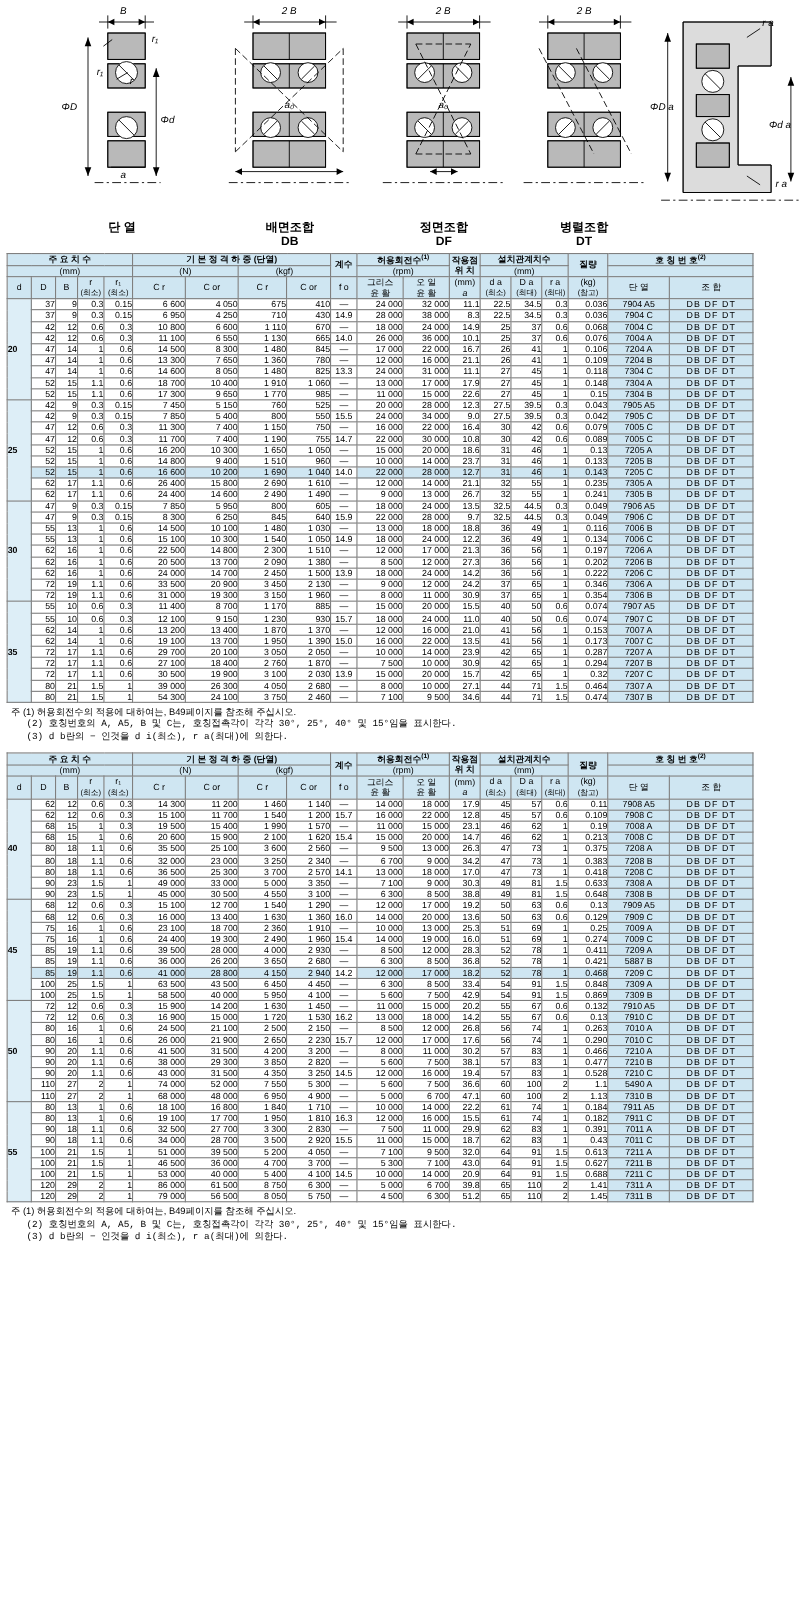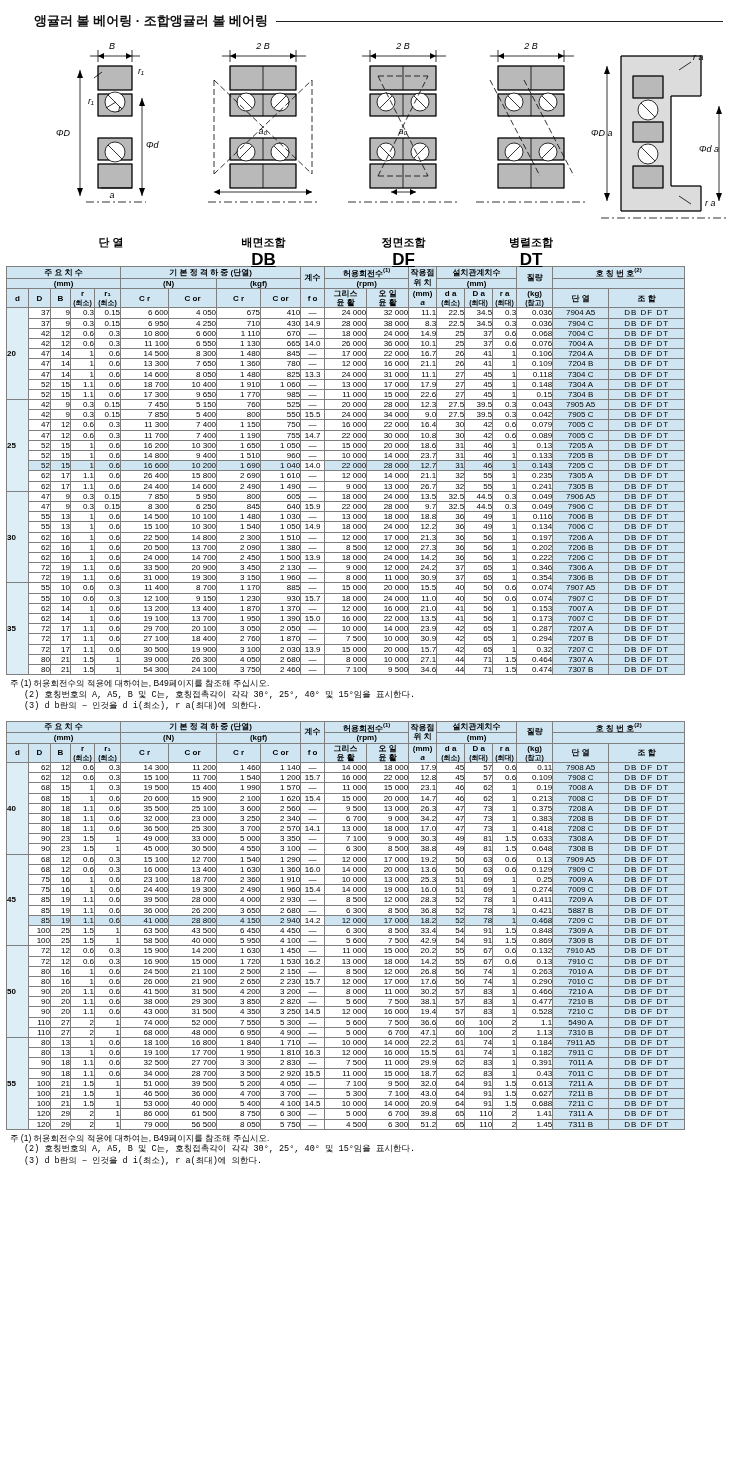--- a/index.html
+++ b/index.html
@@ -6,49 +6,45 @@
   body{width:737px;font-family:"Liberation Sans", sans-serif;color:#000;}
   .page{width:737px;position:relative;}
   
   .title-row{display:flex;align-items:center;padding:12px 0 6px 34px;}
   .title-row .tt{font-size:13px;font-weight:bold;color:#111;white-space:nowrap;}
   .title-row .rule{flex:1;height:1px;background:#222;margin-left:8px;margin-right:14px;}
   
   .diagram{position:relative;height:230px;margin:0 6px;}
   .dg{position:absolute;text-align:center;}
   .dg .cap{font-size:11px;font-weight:bold;margin-top:4px;}
-  .dg .cap2{font-size:17px;font-weight:bold;text-decoration:underline;}
+  .dg .cap2{font-size:11px;font-weight:bold;}
   svg{display:block;}
   
   table.spec{border-collapse:collapse;width:661px;margin:0 6px;table-layout:fixed;}
   table.spec td,table.spec th{border:1px solid #7f7f7f;font-size:8px;padding:0;line-height:1.15;}
   .hd{background:#cfe6f2;text-align:center;font-weight:bold;font-size:8.5px;}
-  .hd.sub{font-weight:bold;}
+  .hd.sub{font-weight:normal;}
   .num{text-align:right;padding-right:3px;font-size:8px;}
   .ctr{text-align:center;font-size:8px;}
   .grp{background:#ddeef7;text-align:left;font-weight:bold;font-size:9px;padding-left:3px;}
   .desig{background:#cfe6f2;text-align:center;font-size:8px;}
   .desig.comb{letter-spacing:1px;}
   .sep td{border-top:1.6px solid #555;}
   .notes{font-size:8.5px;margin:3px 8px 8px 10px;line-height:1.35;}
   .notes .ind{padding-left:14px;display:block;font-family:Liberation Mono, monospace;}
   .hilite{background:#cfe6f2;}
   sup{font-size:6px;}
   .small{font-size:7px;}
   i{font-style:italic;}
 </style>
 </head>
 <body>
 
 <div class="page">
 
-  <div class="title-row">
-    <div class="tt">앵귤러 볼 베어링 · 조합앵귤러 볼 베어링</div>
-    <div class="rule"></div>
-  </div>
 
   <div class="diagram">
 
     <div class="dg" style="left:40px;top:0;width:130px;">
       <svg width="130" height="195" viewBox="0 0 130 195">
         <g stroke="#000" fill="none" stroke-width="0.8">
 
           <line x1="52" y1="14" x2="52" y2="26"></line>
             <line x1="86" y1="14" x2="86" y2="26"></line>
           <line x1="44" y1="20" x2="94" y2="20"></line>

